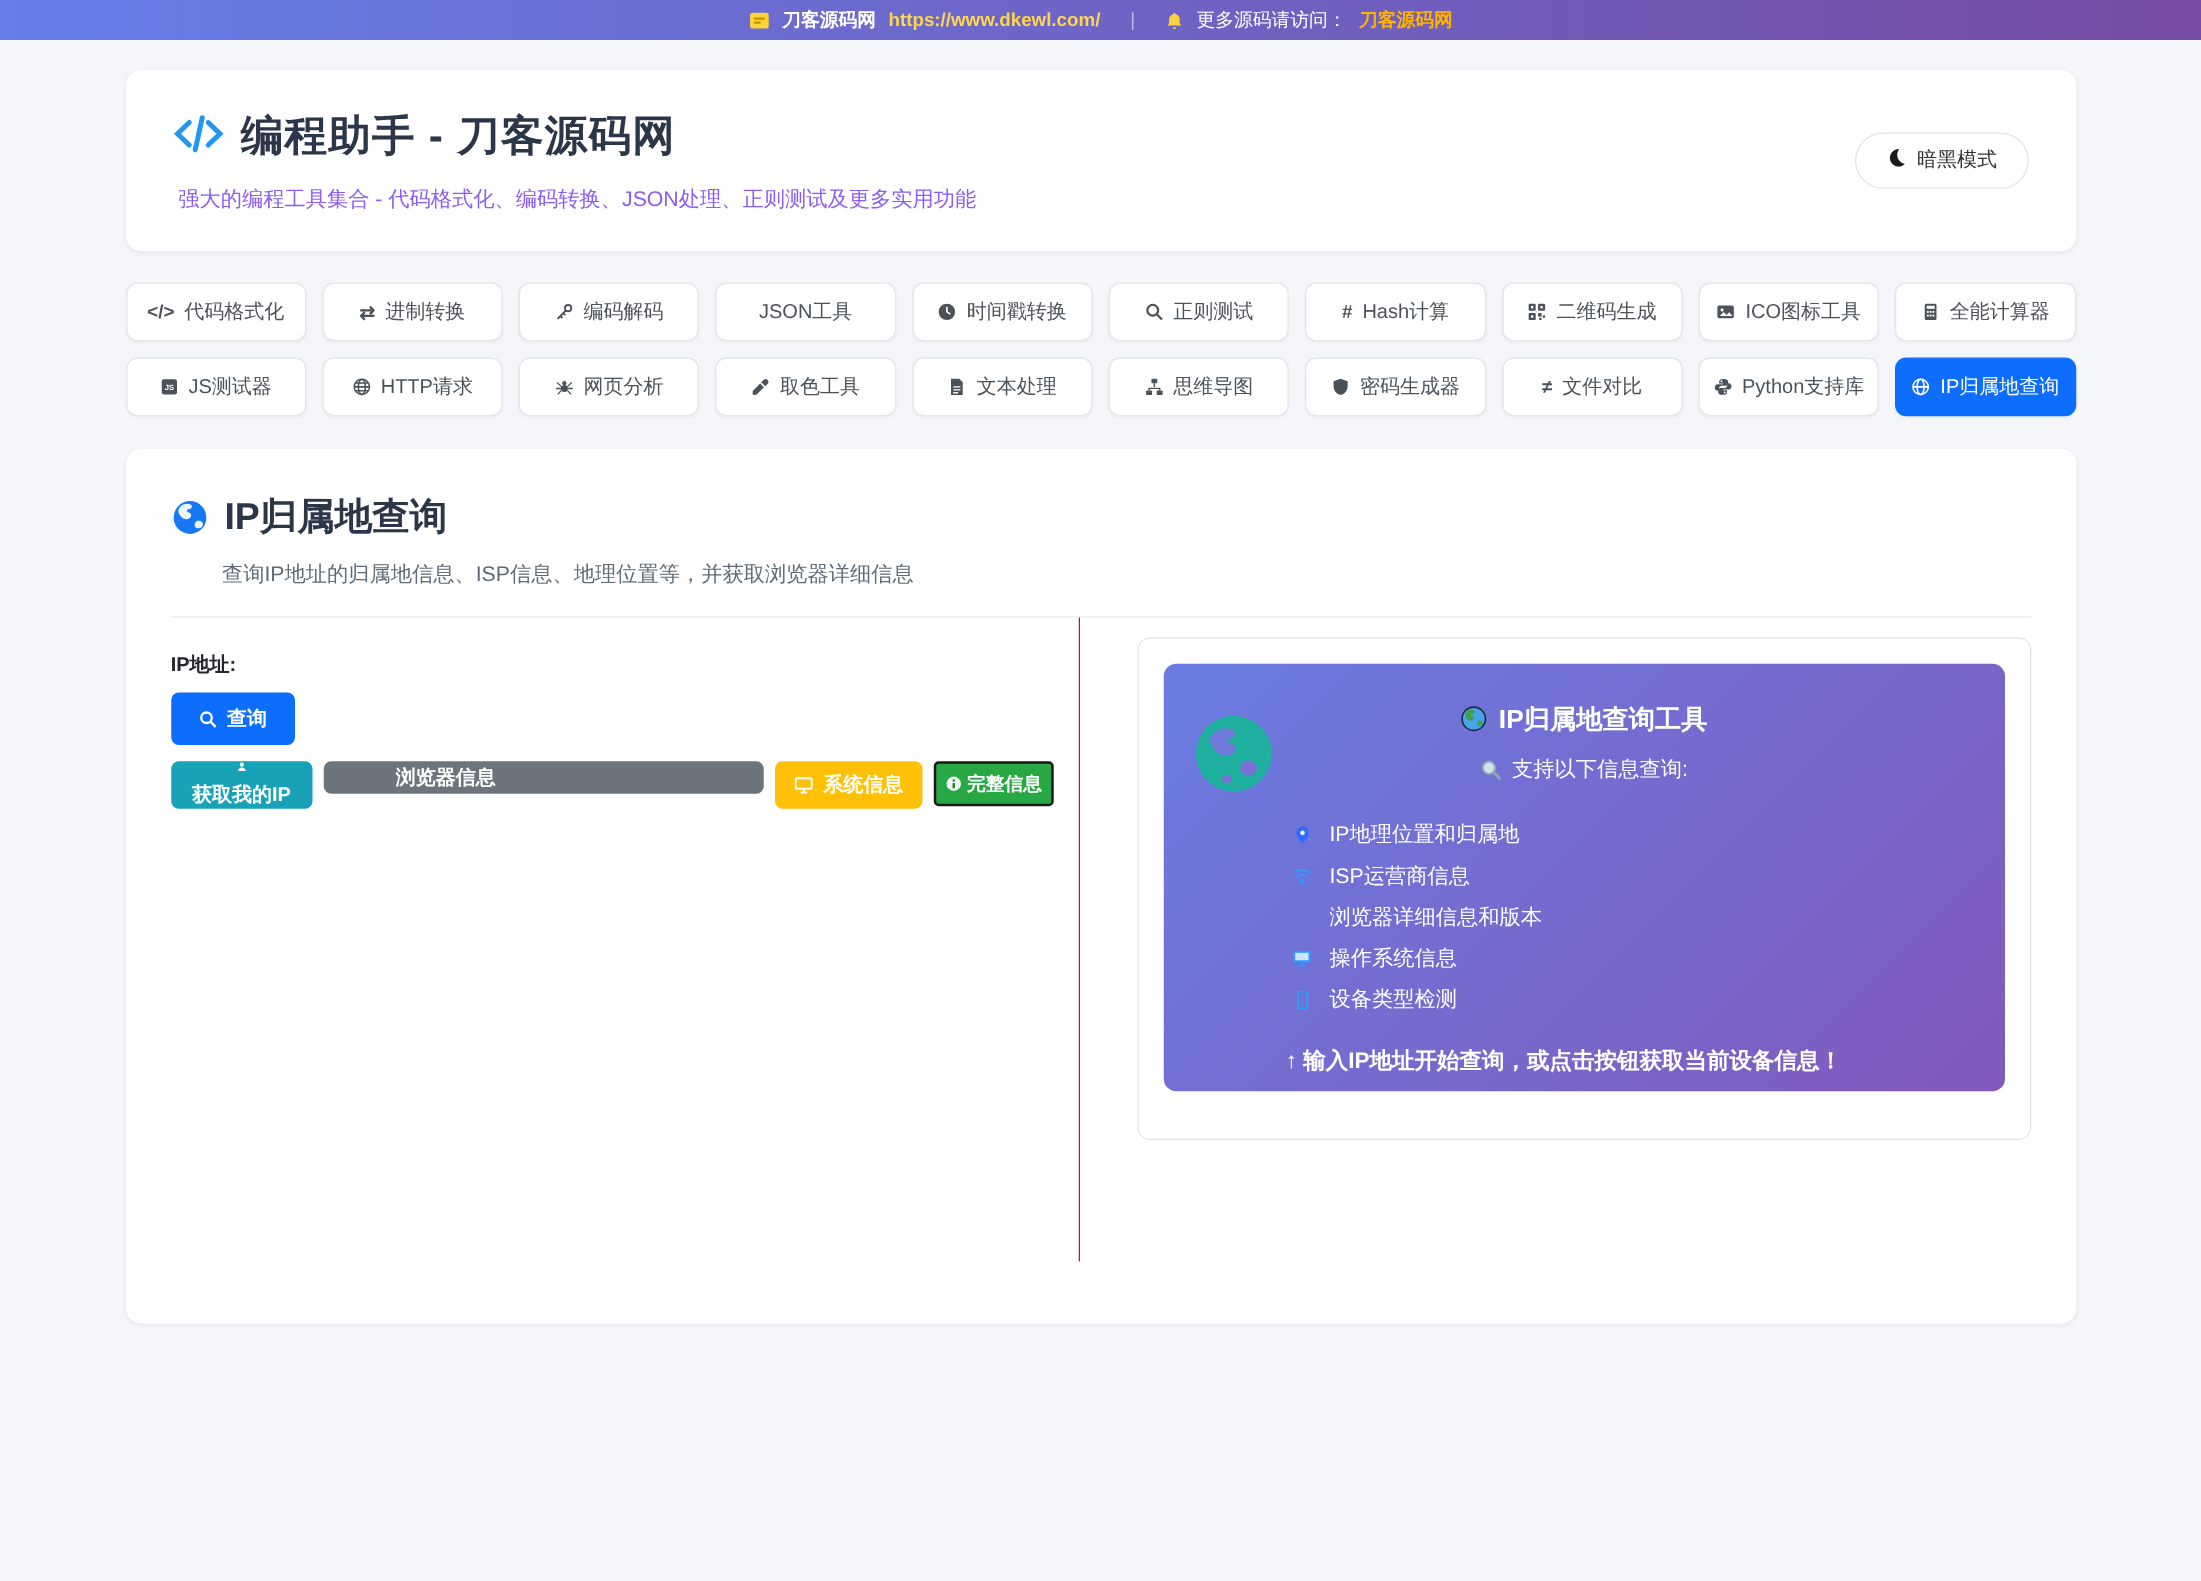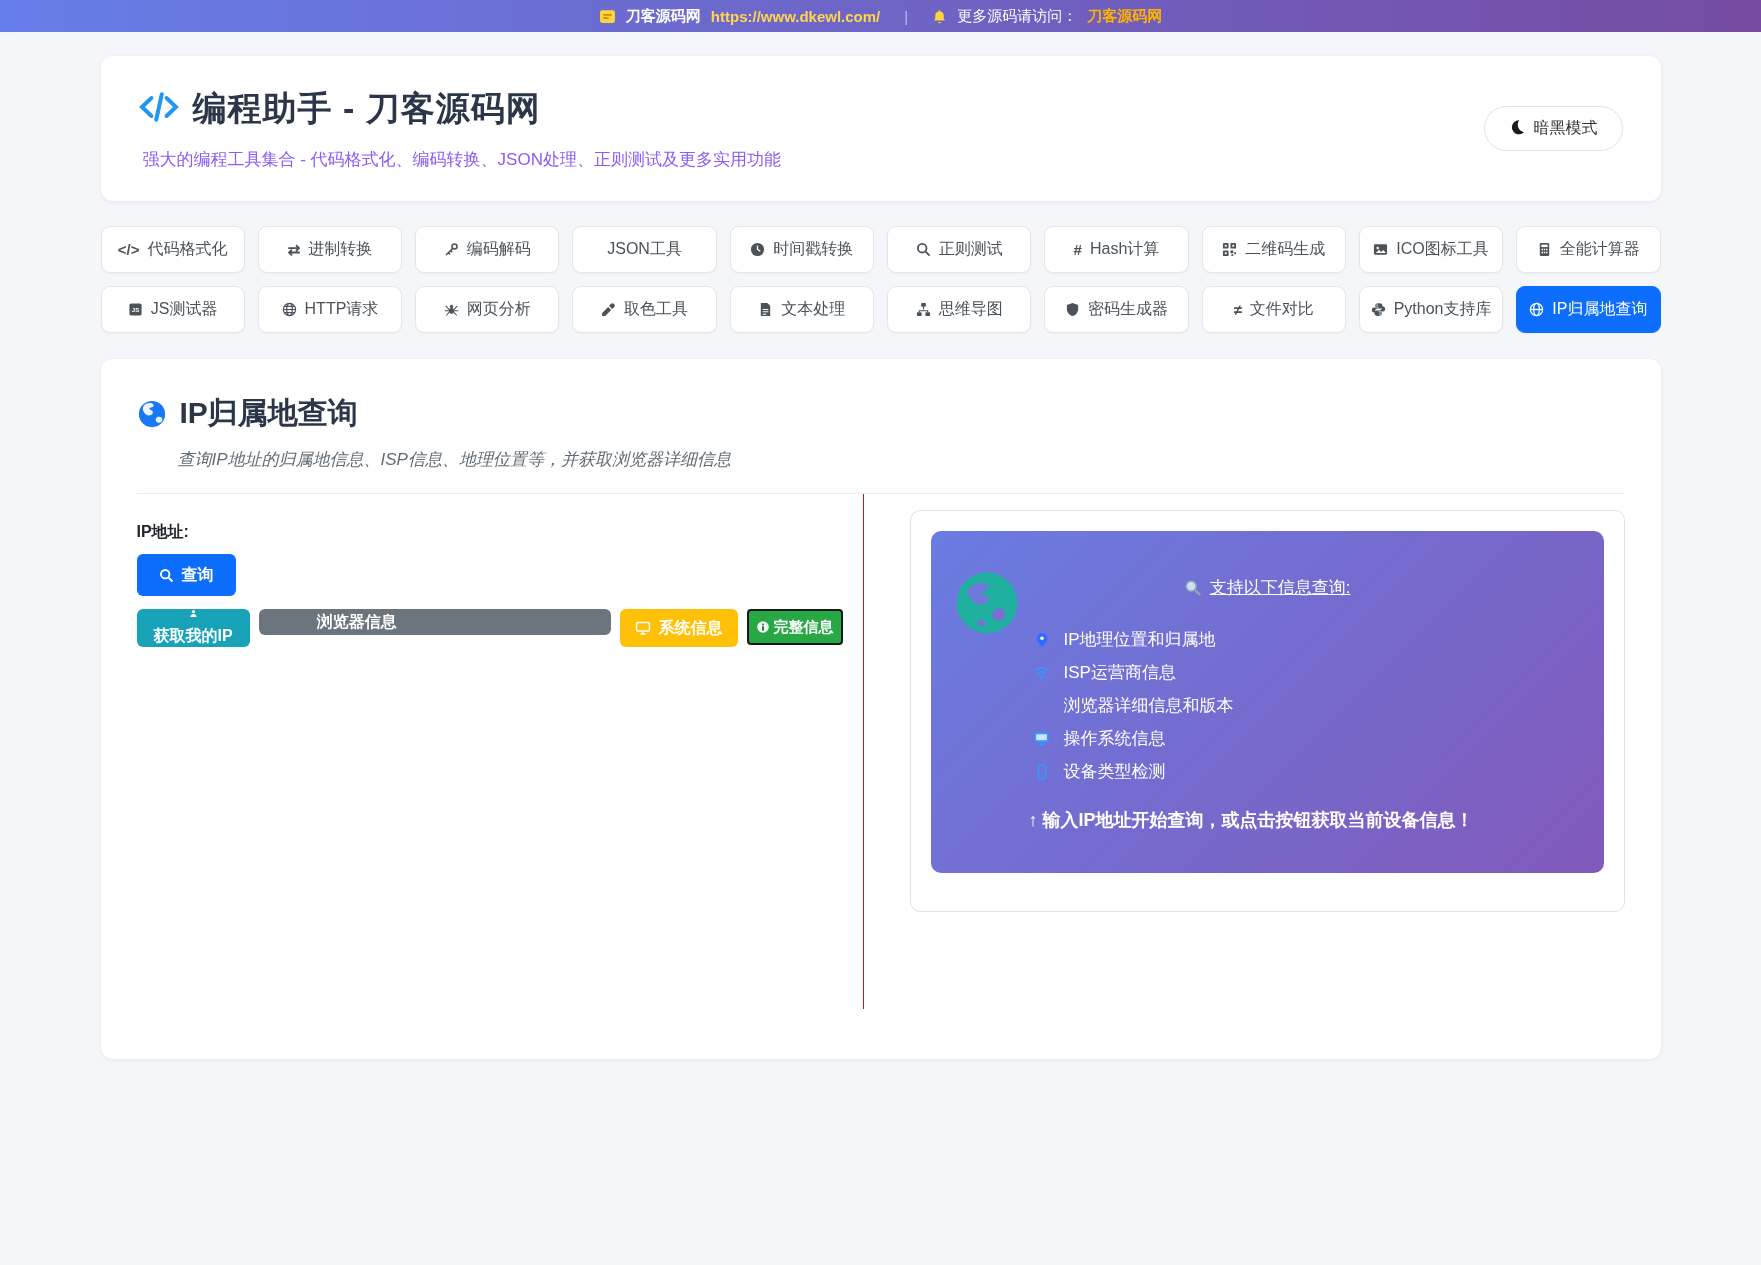--- a/index.html
+++ b/index.html
@@ -39,21 +39,21 @@
           font-size:16px; cursor:pointer; box-shadow:0 1px 2px rgba(0,0,0,.04); white-space:nowrap; }
   .tbtn .ticon { font-weight:bold; font-size:15px; }
   .tbtn svg { flex:0 0 auto; }
   .tbtn.active { background:#0d6efd; border-color:#0d6efd; color:#fff; }
 
   
   .main-card { background:#fff; border-radius:12px; margin-top:26px; padding:34px 36px;
                min-height:700px; box-shadow:0 1px 4px rgba(0,0,0,.07); }
   .section-head { display:flex; align-items:center; gap:13px; }
   .section-head h2 { font-size:30px; color:#2b3648; }
-  .section-sub { margin:14px 0 0 41px; color:#5f6b76; font-size:17px;font-style:italic; }
+  .section-sub { margin:14px 0 0 41px; color:#5f6b76; font-size:17px; }
   .section-hr { border:none; border-top:1px solid #e9ecef; margin-top:22px; }
 
   .columns { display:flex; min-height:515px; }
   .col-left { width:727px; padding:28px 20px 0 0; border-right:1px solid #b91c1c; }
   .col-right { flex:1; padding:16px 0 0 46px; }
 
   .ip-label { display:block; font-size:16px; font-weight:bold; color:#22272e; }
   .input-row { display:flex; gap:16px; margin-top:11px; }
   .ip-input { flex:1; height:42px; border:1px solid #c9ced4; border-radius:6px;
               padding:0 15px; font-size:16px; color:#333;
@@ -75,21 +75,21 @@
   
   .info-panel { border:1px solid #dfe3e8; border-radius:10px; padding:20px; height:402px;
                 background:#fff; }
   .gradient-card { position:relative; height:342px; border-radius:10px; color:#fff;
                    background:linear-gradient(135deg,#6a7ce2 0%,#8159ba 100%);
                    padding:30px 40px; overflow:hidden; }
   .globe-watermark { position:absolute; left:24px; top:40px; }
   .gc-title { display:flex; align-items:center; justify-content:center; gap:9px;
               font-size:21px; font-weight:bold; }
   .gc-sub { display:flex; align-items:center; justify-content:center; gap:8px;
-            margin-top:15px; font-size:17px;text-decoration:underline; }
+            margin-top:15px; font-size:17px; }
   .gc-list { margin:24px 0 0 62px; }
   .gc-item { display:flex; align-items:center; gap:13px; font-size:17px; height:33px; }
   .gc-ic { width:18px; display:inline-flex; justify-content:center; }
   .gc-note { margin:20px 0 0 58px; font-weight:bold; font-size:18px; }
 </style>
 </head>
 <body>
 
 <div class="page">
 
@@ -380,20 +380,27 @@
 
         <div class="col-right">
           <div class="info-panel">
             <div class="gradient-card">
               <svg class="globe-watermark" width="64" height="64" viewBox="0 0 80 80">
                 <circle cx="40" cy="40" r="38" fill="#1fb0a0"></circle>
                 <path d="M16 24c6-9 17-12 24-7 4 3 1 7-4 8-3 1-2 4 1 5 6 1 7 7 2 10-6 4-13 2-16-2-3-4-9-9-7-14z" fill="#6f79da"></path>
                 <path d="M50 48c6-3 12 0 13 5 1 6-5 10-10 9-5-1-7-5-6-9 .6-2 1.6-4 3-5z" fill="#7a6fd4"></path>
                 <path d="M30 62c3-2 7-1 8 2 1 3-2 6-5 5-3 0-5-2-5-4 0-1 1-2 2-3z" fill="#7a6fd4"></path>
               </svg>
+              <div class="gc-title">
+                <svg width="22" height="22" viewBox="0 0 16 16">
+                    <circle cx="8" cy="8" r="6.8" fill="#4aa3e8" stroke="#173042" stroke-width="1"></circle>
+                    <path d="M4.6 3.2c1.5-.8 3.3-.6 3.8.3.4.8-.4 1.4-1.4 1.5-.9.1-.8 1 0 1.3 1.2.4 1.5 1.5.5 2.3-1.1 1-2.8.5-3.5-.6-.7-1-1.2-1.9-.8-2.9.3-.8.8-1.5 1.4-1.9zM10.6 9.2c1.2-.4 2.3 0 2.5 1 .2 1.1-.9 2-2 1.8-.9-.2-1.3-1-1.2-1.7.1-.5.4-.9.7-1.1z" fill="#43a047"></path>
+                  </svg>
+                <span>IP归属地查询工具</span>
+              </div>
               <div class="gc-sub">
                 <svg width="18" height="18" viewBox="0 0 16 16">
                     <circle cx="6.4" cy="6.4" r="4.4" fill="#cfe0ee" stroke="#93a4b5" stroke-width="1.4"></circle>
                     <path d="M9.8 9.8l4 4" stroke="#93a4b5" stroke-width="2.1" stroke-linecap="round"></path>
                   </svg>
                 <span>支持以下信息查询:</span>
               </div>
               <div class="gc-list">
                 <div class="gc-item">
                   <span class="gc-ic">

